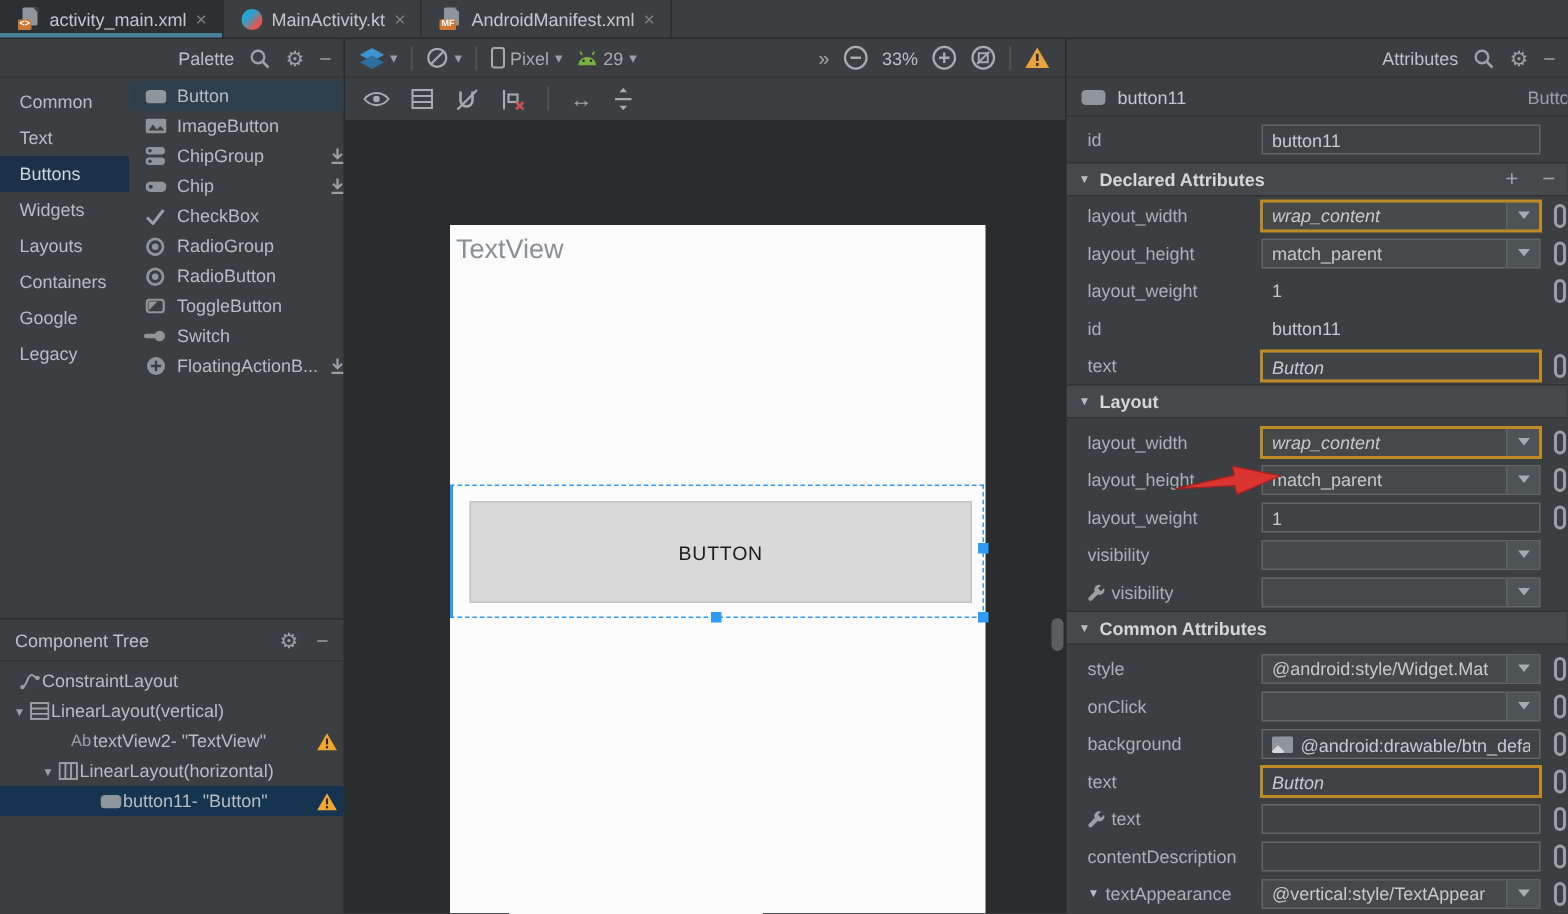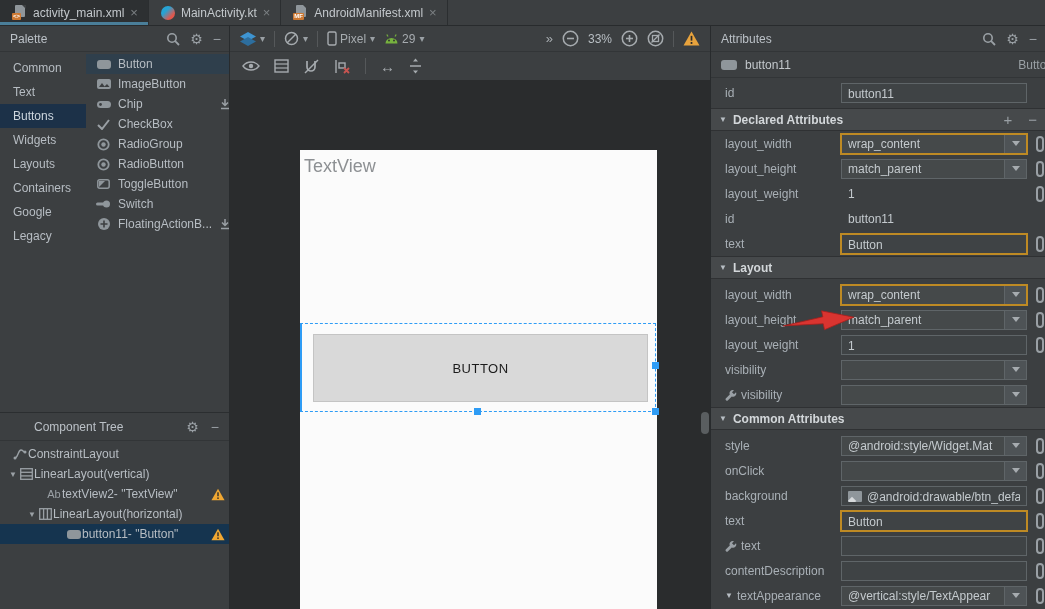--- a/index.html
+++ b/index.html
@@ -21,40 +21,40 @@
   .fileicon .badge { position:absolute; left:0; bottom:0; background:#CC7832; color:#fff; font-size:6px; font-weight:bold; line-height:7px; padding:0 1px; border-radius:1px; }
   .kticon { width:14px; height:14px; border-radius:50%; background:linear-gradient(135deg,#27A3D4 35%,#E2574C 75%); flex:none; }
 
   
   .main { flex:1; display:flex; min-height:0; }
   .left { width:230px; flex:none; display:flex; flex-direction:column; border-right:1px solid #282b2d; background:#3c3f41; }
   .center { width:480px; flex:none; display:flex; flex-direction:column; min-width:0; }
   .right { width:335px; flex:none; display:flex; flex-direction:column; border-left:1px solid #282b2d; background:#3c3f41; }
 
   
-  .phead { height:26px; flex:none; display:flex; align-items:center; padding:0 8px 0 10px; border-bottom:1px solid #323537; gap:10px; }
+  .phead { height:26px; flex:none; display:flex; align-items:center; padding:0 8px 0 10px; border-bottom:1px solid #323537; gap:10px;text-align:right; }
   .phead .title { flex:1; color:#bbc1c7; }
   .picon { color:#9aa0a5; font-size:14px; line-height:1; display:flex; align-items:center; }
   .searchsvg { width:14px; height:14px; }
 
   
   .palette-body { height:360px; flex:none; display:flex; overflow:hidden; }
   .pcats { width:86px; flex:none; padding-top:4px; }
   .pcat { height:24px; display:flex; align-items:center; padding-left:13px; color:#b7bdc3; }
   .pcat.selected { background:#1C3148; color:#cdd6de; }
   .pcomps { flex:1; padding-top:2px; }
   .pcomp { height:20px; display:flex; align-items:center; gap:7px; padding:0 6px 0 10px; color:#b7bdc3; }
   .pcomp.selected { background:#2F3F4C; }
   .pcomp .cicon { width:15px; height:15px; flex:none; display:flex; align-items:center; justify-content:center; }
   .pcomp .cname { flex:1; white-space:nowrap; overflow:hidden; }
   .dl { width:12px; height:12px; flex:none; }
 
   
   .ctree-head { height:29px; flex:none; display:flex; align-items:center; gap:12px; padding:0 10px; border-top:1px solid #2b2e30; border-bottom:1px solid #323537; }
-  .ctree-head .title { flex:1;margin-left:24px; }
+  .ctree-head .title { flex:1; }
   .ctree { flex:1; padding-top:3px; }
   .trow { height:20px; display:flex; align-items:center; gap:0; padding-right:4px; color:#b7bdc3; white-space:nowrap; }
   .trow.selected { background:#15344F; }
   .trow .arrow { width:10px; font-size:8px; color:#9aa0a5; text-align:center; flex:none; }
   .trow .ticon { width:16px; height:14px; flex:none; display:flex; align-items:center; justify-content:center; }
   .trow .tlabel { flex:1; overflow:hidden; }
   .warnsvg { width:14px; height:13px; flex:none; }
 
   
   .dtoolbar1 { height:26px; flex:none; display:flex; align-items:center; gap:9px; padding:0 10px; border-bottom:1px solid #323537; color:#a6abaf; }
@@ -87,21 +87,21 @@
   .sechead .hicon { font-weight:normal; color:#9aa0a5; font-size:15px; margin-left:10px; }
   .arow { height:25px; flex:none; display:flex; align-items:center; padding:0 5px 0 14px; position:relative; }
   .alabel { width:116px; flex:none; color:#a9b0b6; white-space:nowrap; overflow:hidden; display:flex; align-items:center; gap:4px; }
   .alabel .exp { font-size:8px; color:#b7bdc3; }
   .actrl { width:186px; flex:none; position:relative; display:flex; align-items:center; }
   .combo { width:100%; height:20px; background:#45494a; border:1px solid #5f6568; display:flex; align-items:stretch; }
   .combo .val { flex:1; padding:2px 6px 0 6px; color:#c4cace; white-space:nowrap; overflow:hidden; }
   .combo .dd { width:22px; flex:none; background:#4e5356; border-left:1px solid #5f6568; display:flex; align-items:center; justify-content:center; }
   .combo .dd::after { content:""; border-left:4px solid transparent; border-right:4px solid transparent; border-top:5px solid #a6abaf; }
   .tfield { width:100%; height:20px; background:#3f4345; border:1px solid #5f6568; padding:2px 6px 0 6px; color:#c4cace; white-space:nowrap; overflow:hidden; display:flex; align-items:center; gap:5px; }
-  .focused { outline:2px solid #BE8A24; outline-offset:-1px; }
+  .focused { outline:2px solid #BE8A24; outline-offset:-1px;font-style:italic; }
   .plainval { padding-left:7px; color:#c4cace; }
   .flag { width:8px; height:16px; border:2px solid #9aa0a5; border-radius:4px; margin-left:9px; flex:none; }
   .wrench { width:12px; height:12px; flex:none; }
   .imgic { width:14px; height:11px; flex:none; background:#8f969b; border-radius:1px; position:relative; overflow:hidden; }
   .imgic::after { content:""; position:absolute; left:1px; bottom:-2px; width:6px; height:6px; background:#d6d9db; transform:rotate(45deg); }
   .redarrow { position:absolute; left:72px; top:1px; width:72px; height:24px; z-index:6; }
 
   svg.ic { display:block; }
 </style>
 </head>
@@ -171,20 +171,35 @@
           </div>
           <div class="pcomp">
             <span class="cicon">
                 <svg class="ic" width="14" height="10">
                   <rect x="0" y="0" width="14" height="10" rx="2" fill="#8f969b"></rect>
                   <path d="M2 8 L5 4 L8 8 Z" fill="#3c3f41"></path>
                   <path d="M7 8 L10 5 L12.5 8 Z" fill="#3c3f41"></path>
                 </svg>
               </span>
             <span class="cname">ImageButton</span>
+          </div>
+          <div class="pcomp">
+            <span class="cicon">
+                <svg class="ic" width="13" height="12">
+                  <rect x="0" y="0" width="13" height="5" rx="2.5" fill="#8f969b"></rect>
+                  <rect x="0" y="7" width="13" height="5" rx="2.5" fill="#8f969b"></rect>
+                  <circle cx="3" cy="2.5" r="1.2" fill="#3c3f41"></circle>
+                  <circle cx="3" cy="9.5" r="1.2" fill="#3c3f41"></circle>
+                </svg>
+              </span>
+            <span class="cname">ChipGroup</span>
+            <svg class="dl" viewBox="0 0 12 12">
+                <path d="M6 1 V7 M3 4.5 L6 7.5 L9 4.5" stroke="#9aa0a5" stroke-width="1.5" fill="none"></path>
+                <line x1="2" y1="10.5" x2="10" y2="10.5" stroke="#9aa0a5" stroke-width="1.5"></line>
+              </svg>
           </div>
           <div class="pcomp">
             <span class="cicon">
                 <svg class="ic" width="14" height="7">
                   <rect x="0" y="0" width="14" height="7" rx="3.5" fill="#8f969b"></rect>
                   <circle cx="3.5" cy="3.5" r="1.4" fill="#3c3f41"></circle>
                 </svg>
               </span>
             <span class="cname">Chip</span>
             <svg class="dl" viewBox="0 0 12 12">

